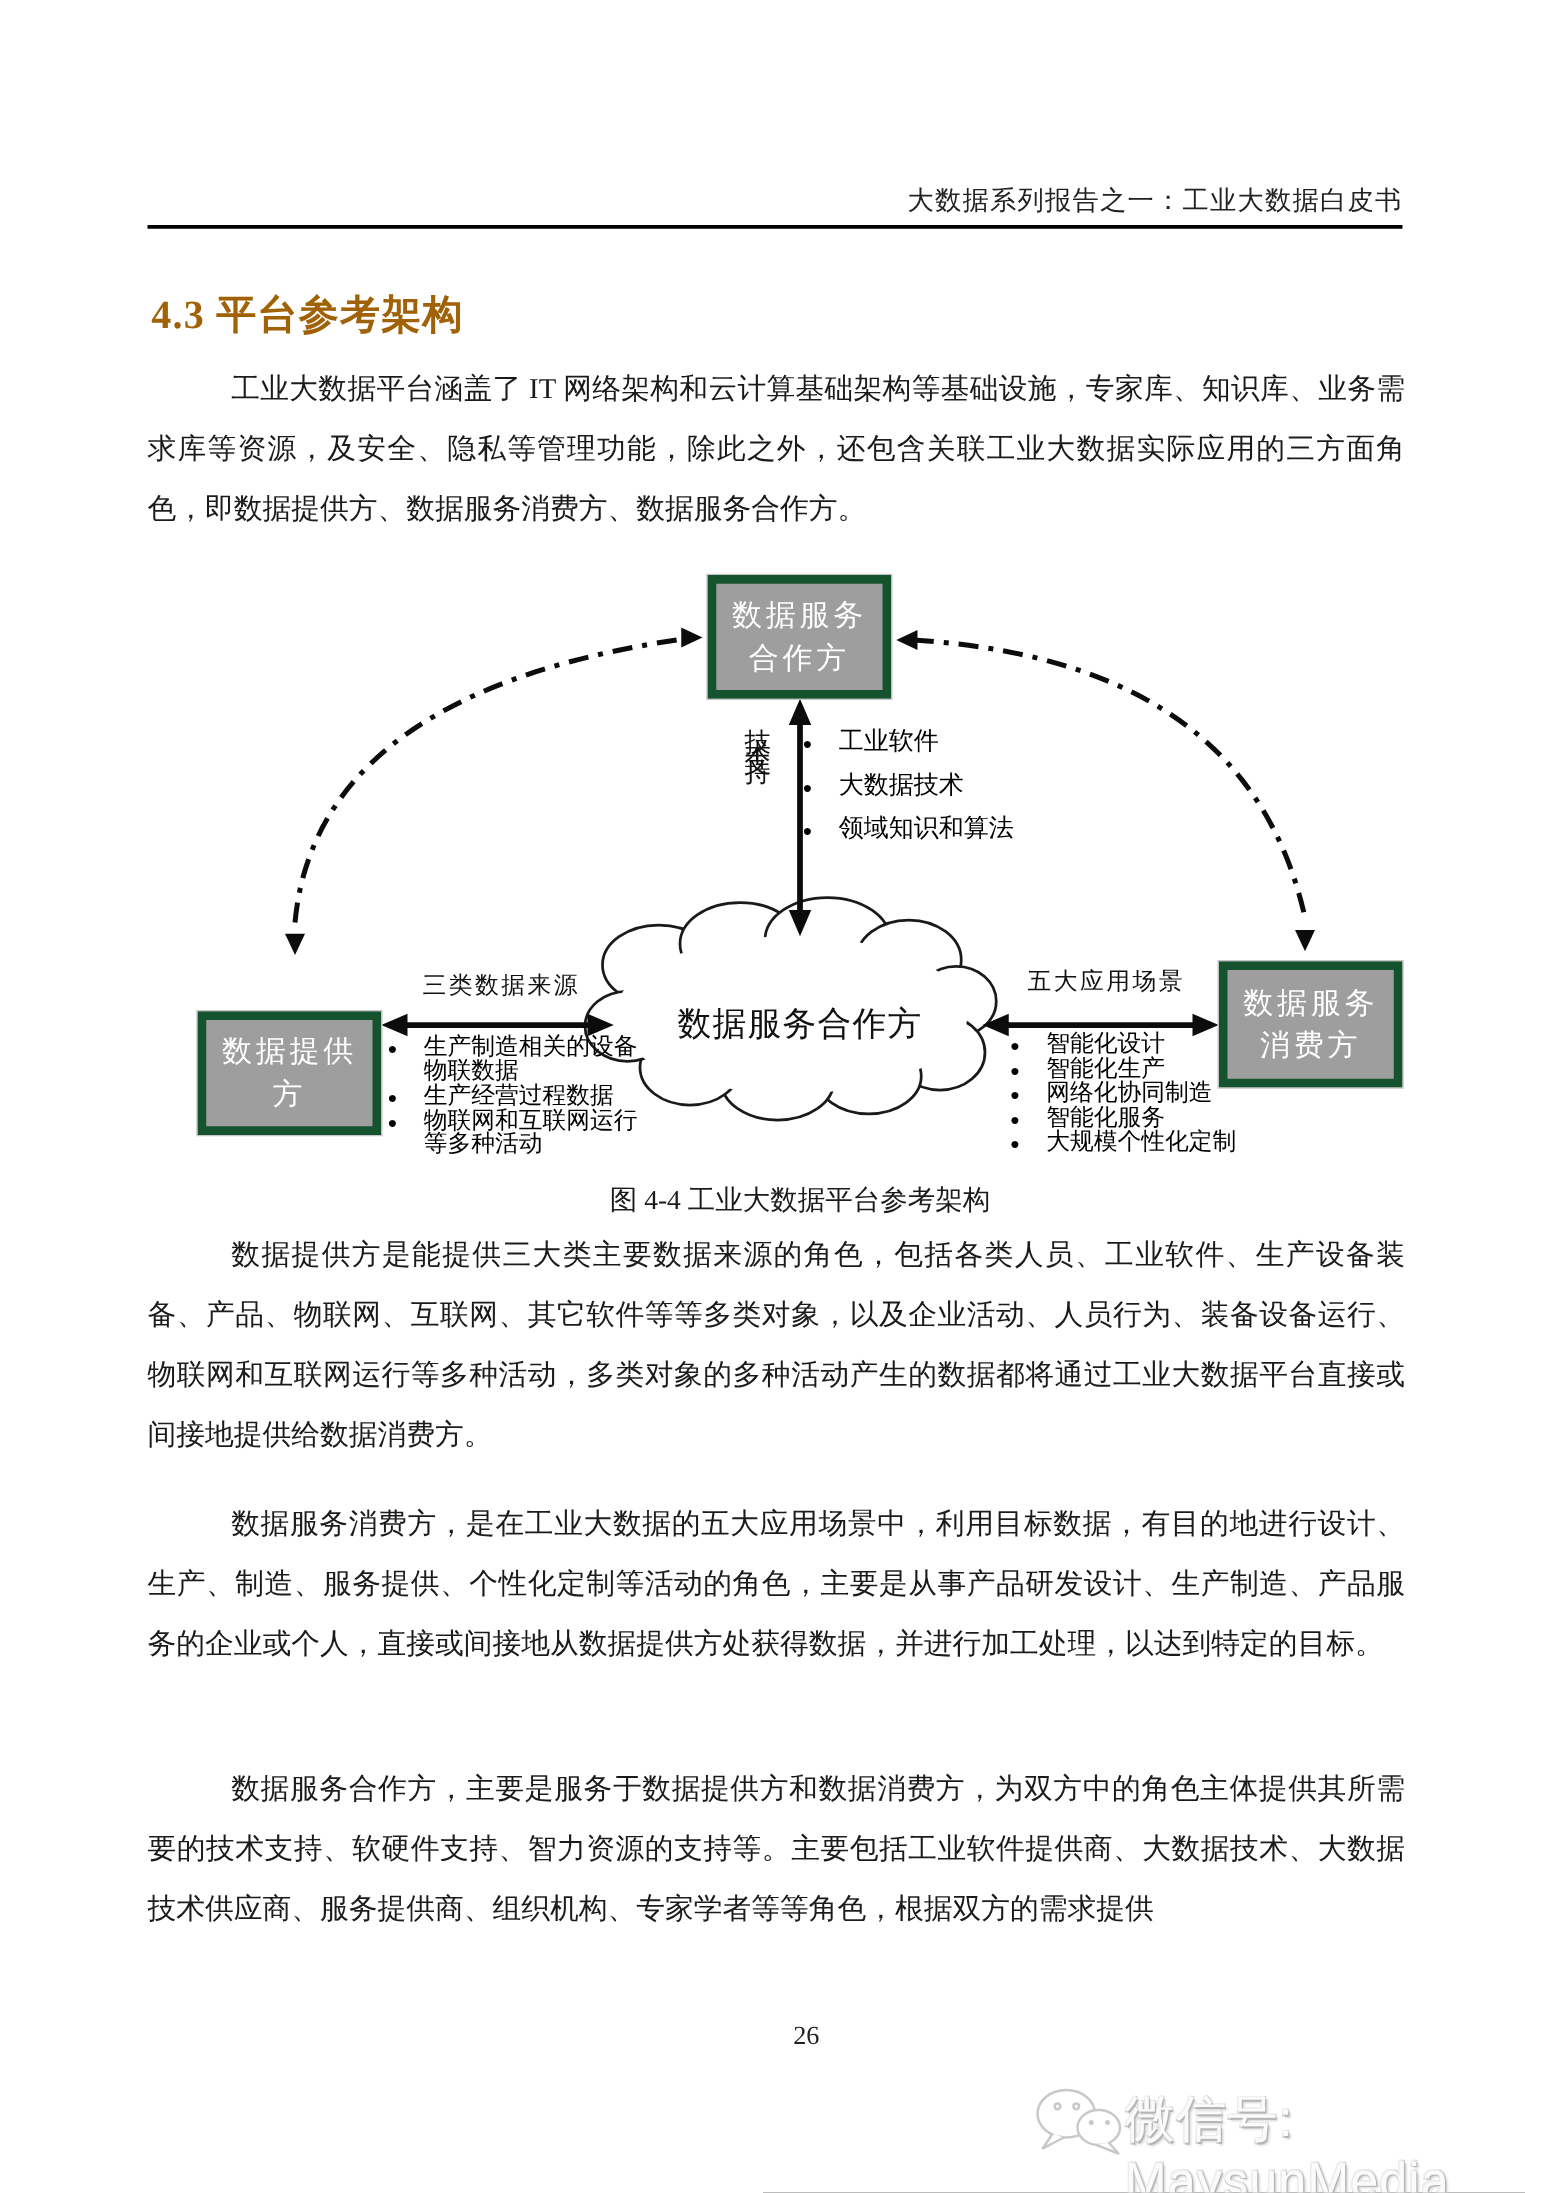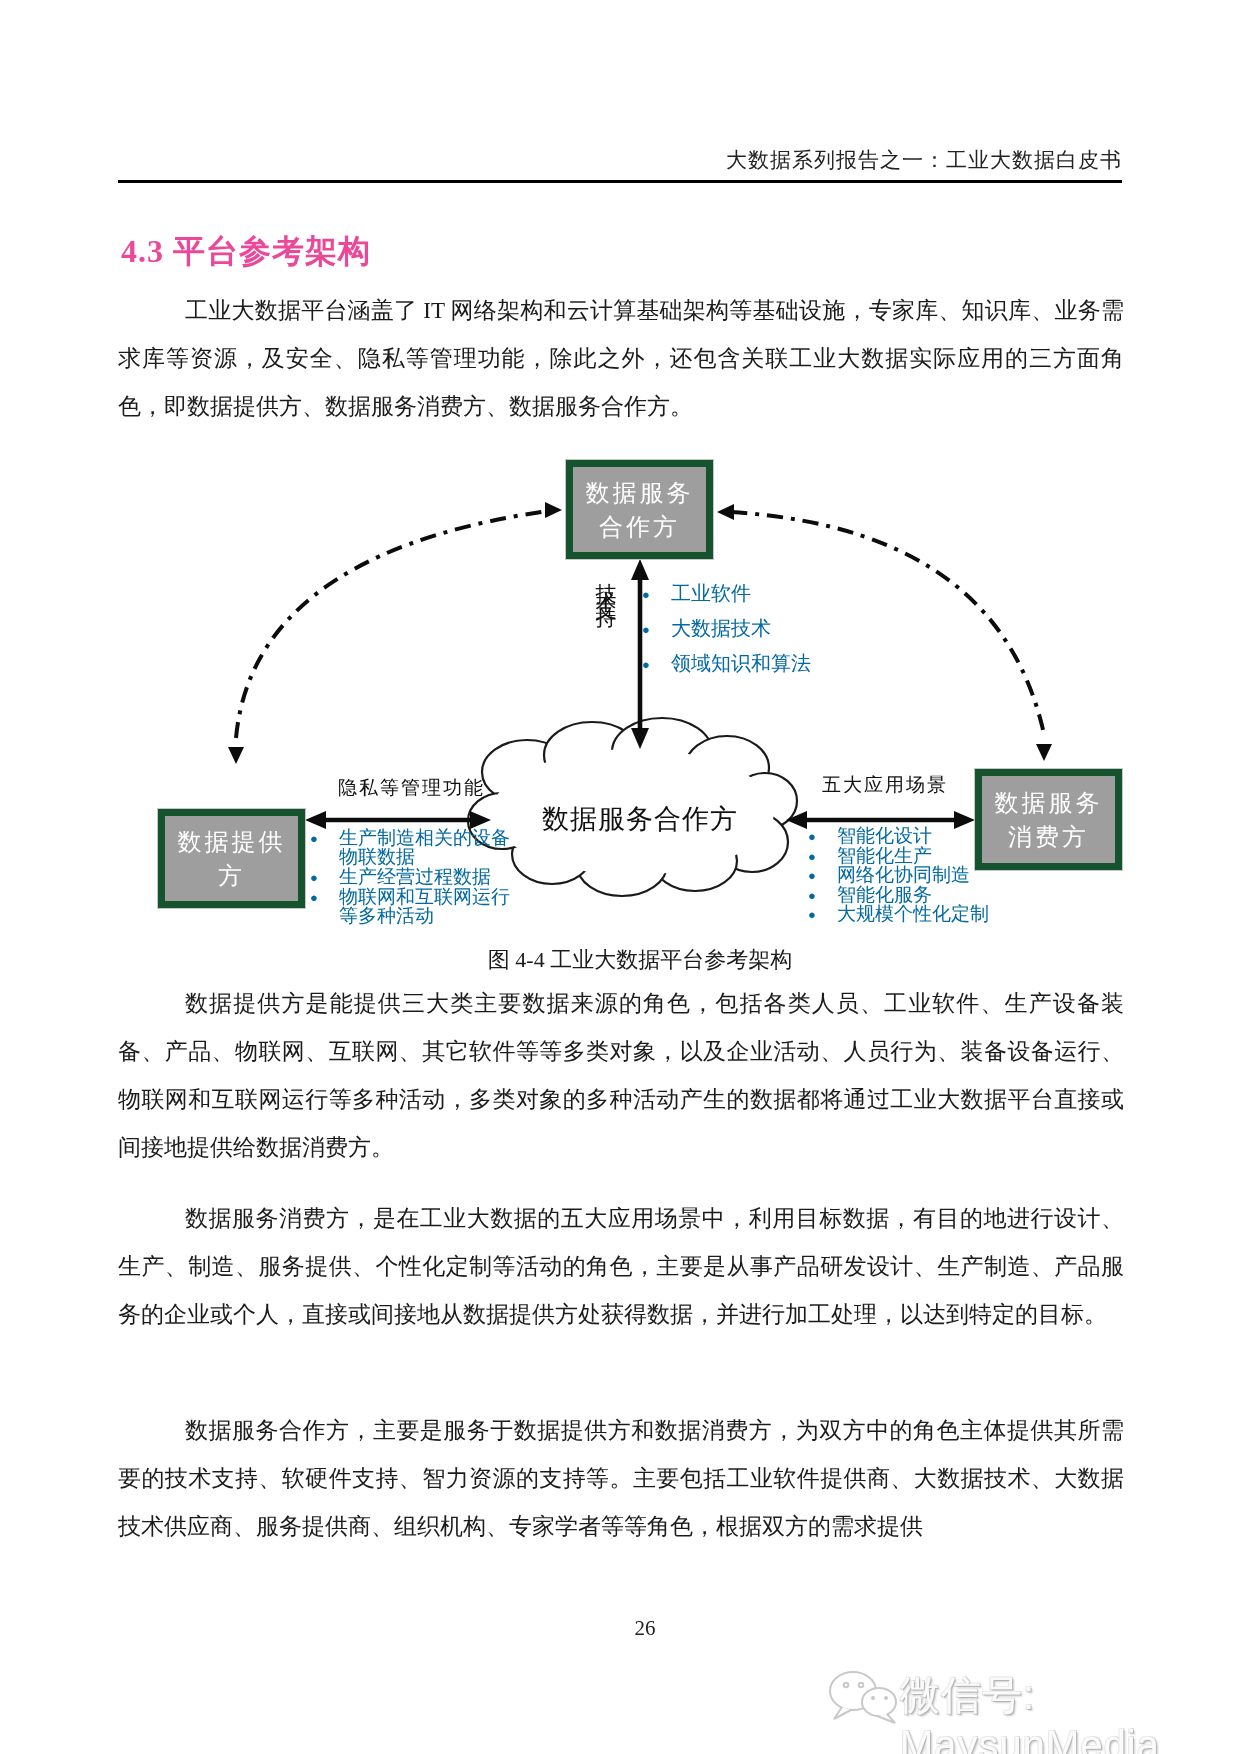--- a/index.html
+++ b/index.html
@@ -17,21 +17,21 @@
     position:absolute;top:146px;right:118px;
     font-size:21px;letter-spacing:1px;color:#222;
   }
   .header-rule{
     position:absolute;left:118px;right:118px;top:180px;
     height:3px;background:#000;
   }
   
   .sec-title{
     position:absolute;left:121px;top:230px;
-    font-size:32px;font-weight:bold;letter-spacing:1px;color:#ec4899;
+    font-size:32px;font-weight:bold;letter-spacing:1px;color:#a16207;
   }
   .para{
     position:absolute;left:118px;width:1006px;
     font-size:23px;line-height:48px;
     text-align:justify;text-align-last:left;text-justify:inter-character;
     text-indent:67px;color:#1b1b1b;
   }
   .p1{top:287px;}
   .p2{top:980px;}
   .p3{top:1195px;}
@@ -66,21 +66,21 @@
     font-size:21px;letter-spacing:8px;color:#111;
   }
   .arrow-label{
     position:absolute;z-index:2;
     font-size:19px;letter-spacing:2px;color:#111;
   }
   .lbl-sources{left:338px;top:775px;}
   .lbl-scenarios{left:822px;top:772px;}
   ul.dlist{
     position:absolute;z-index:2;margin:0;padding:0;list-style:none;
-    color:#0369a1;
+    color:#000000;
   }
   ul.dlist li{position:relative;padding-left:29px;}
   ul.dlist li::before{
     content:"\25CF";
     position:absolute;left:0;top:1px;font-size:13px;
   }
   .tech-list{left:642px;top:583px;font-size:20px;line-height:21px;}
   .tech-list li{margin-bottom:14px;}
   .source-list{left:310px;top:828px;width:208px;font-size:19px;line-height:19px;}
   .source-list li{margin-bottom:1px;}
@@ -173,21 +173,21 @@
   </svg>
 
   <div class="gray-box box-cooperator">数据服务
 合作方</div>
   <div class="gray-box box-provider">数据提供方</div>
   <div class="gray-box box-consumer">数据服务
 消费方</div>
   <div class="platform-label">数据服务合作方</div>
 
   <div class="vlabel">技术支持</div>
-  <div class="arrow-label lbl-sources">隐私等管理功能</div>
+  <div class="arrow-label lbl-sources">三类数据来源</div>
   <div class="arrow-label lbl-scenarios">五大应用场景</div>
 
   <ul class="dlist tech-list">
     <li>工业软件</li>
     <li>大数据技术</li>
     <li>领域知识和算法</li>
   </ul>
 
   <ul class="dlist source-list">
     <li>生产制造相关的设备物联数据</li>

